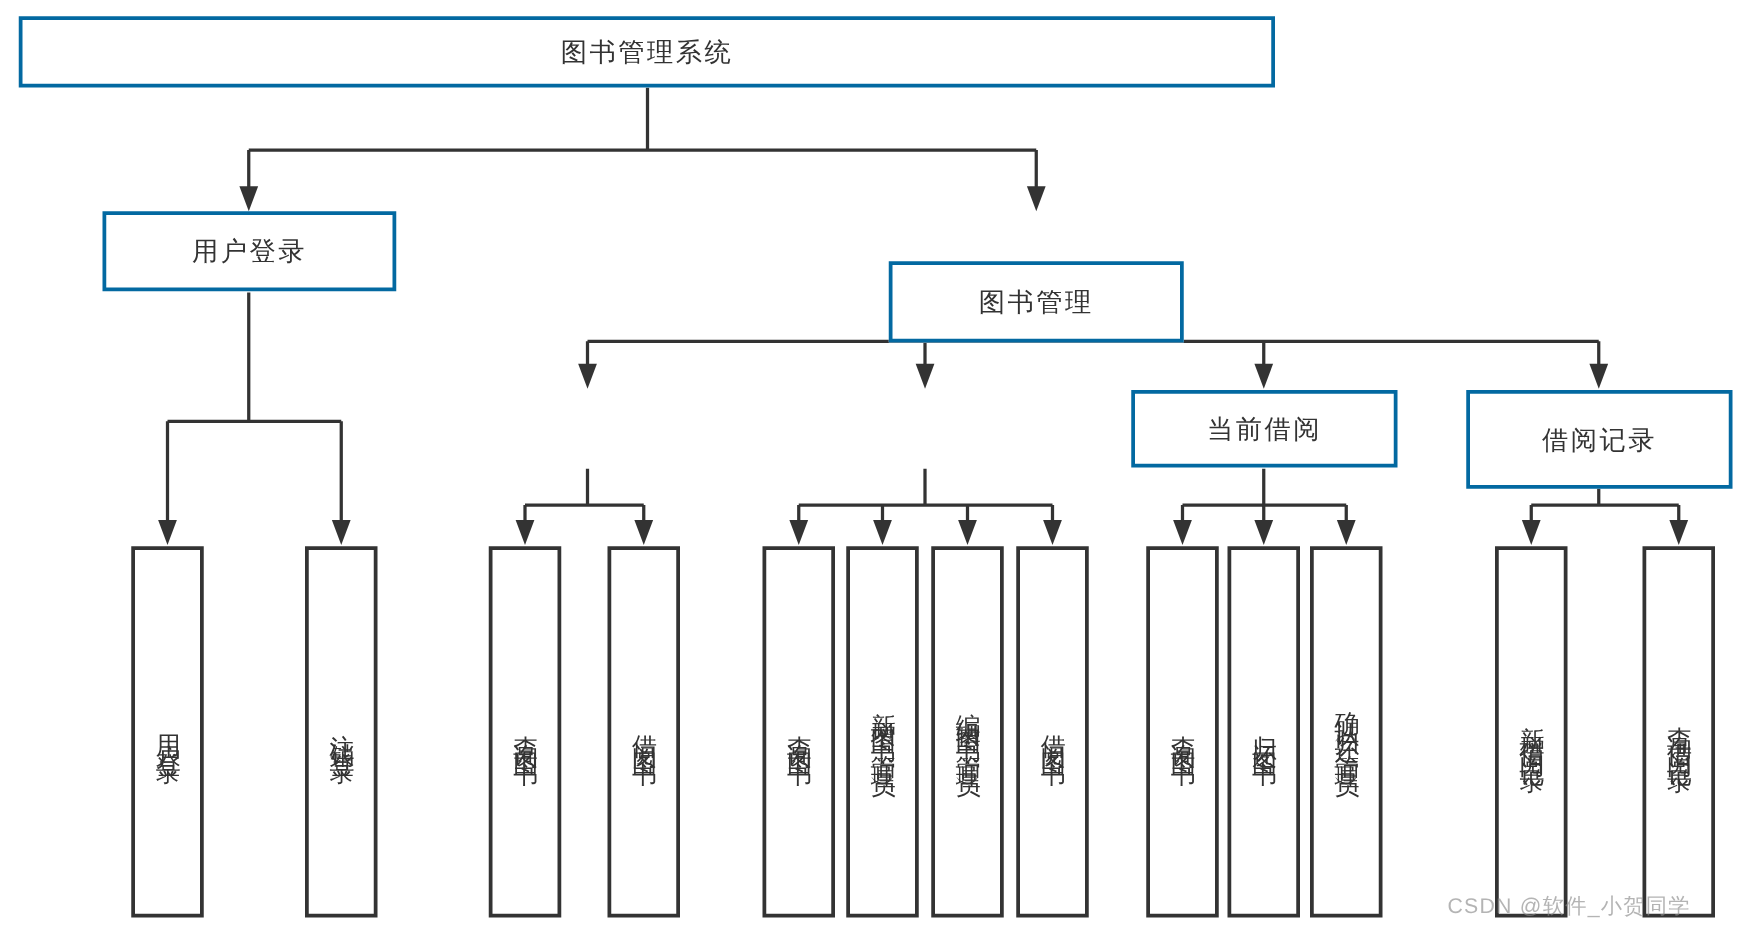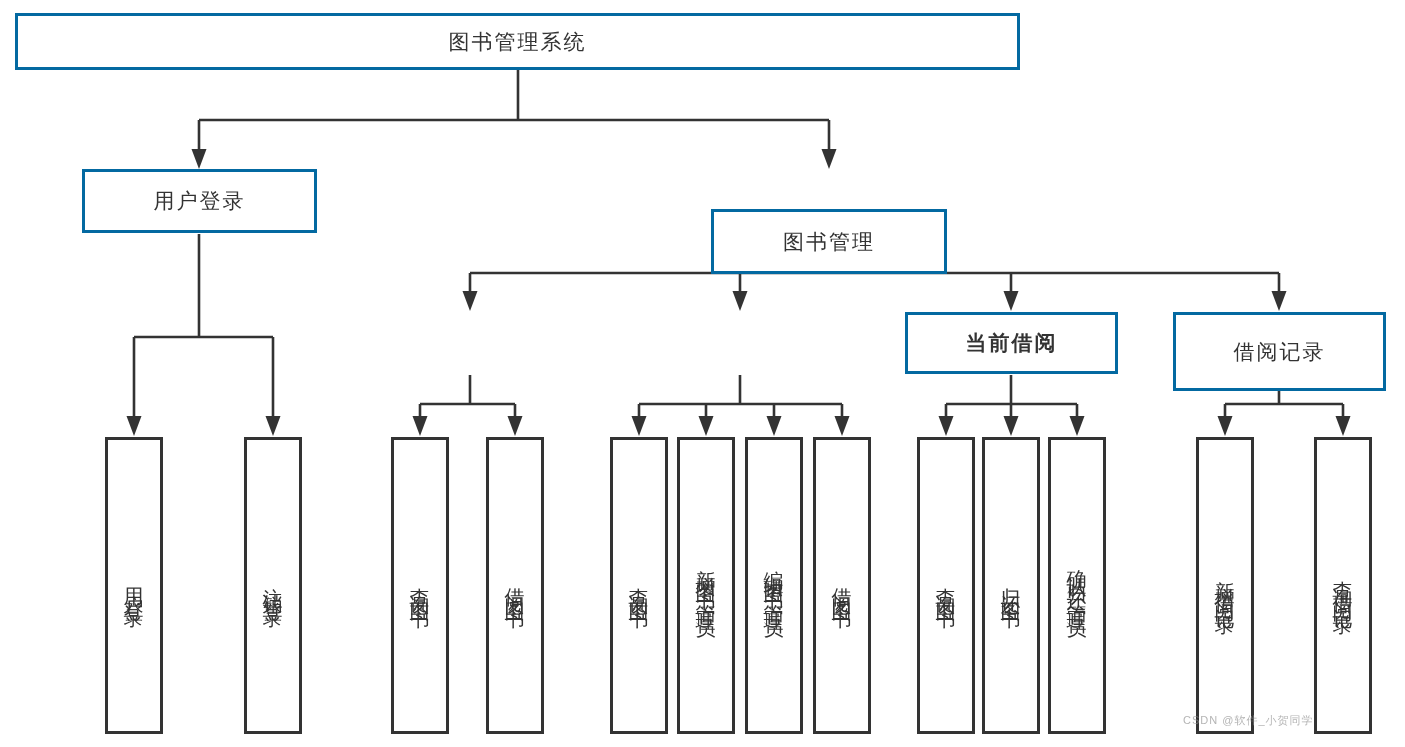--- a/index.html
+++ b/index.html
@@ -47,23 +47,23 @@
     writing-mode: vertical-rl;
     text-orientation: mixed;
     color: #333333;
     font-size: 20px;
     letter-spacing: 7px;
     line-height: 1;
     white-space: nowrap;
   }
   .watermark {
     position: absolute;
-    left: 1183px;
+    left: 1158px;
     top: 713px;
-    font-size: 11px;
+    font-size: 17px;
     color: rgba(140, 140, 140, 0.65);
     letter-spacing: 1px;
     z-index: 2;
     white-space: nowrap;
   }
   .cline { stroke: #333333; stroke-width: 2.6; fill: none; }
   .ahead { fill: #333333; stroke: none; }
 </style>
 </head>
 <body>
@@ -117,21 +117,21 @@
     <span>图书管理系统</span>
   </div>
 
   <div class="hbox" style="left:82px; top:169px; width:235px; height:64px;">
     <span>用户登录</span>
   </div>
   <div class="hbox" style="left:711px; top:169px; width:236px; height:65px;margin-top:40px;">
     <span>图书管理</span>
   </div>
 
-  <div class="hbox" style="left:905px; top:312px; width:213px; height:62px;font-weight:bold;">
+  <div class="hbox" style="left:905px; top:312px; width:213px; height:62px;">
     <span>当前借阅</span>
   </div>
   <div class="hbox" style="left:1173px; top:312px; width:213px; height:79px;">
     <span>借阅记录</span>
   </div>
 
   <div class="vbox" style="left:105px;">
     <span class="vlabel">用户登录</span>
   </div>
   <div class="vbox" style="left:244px;">

